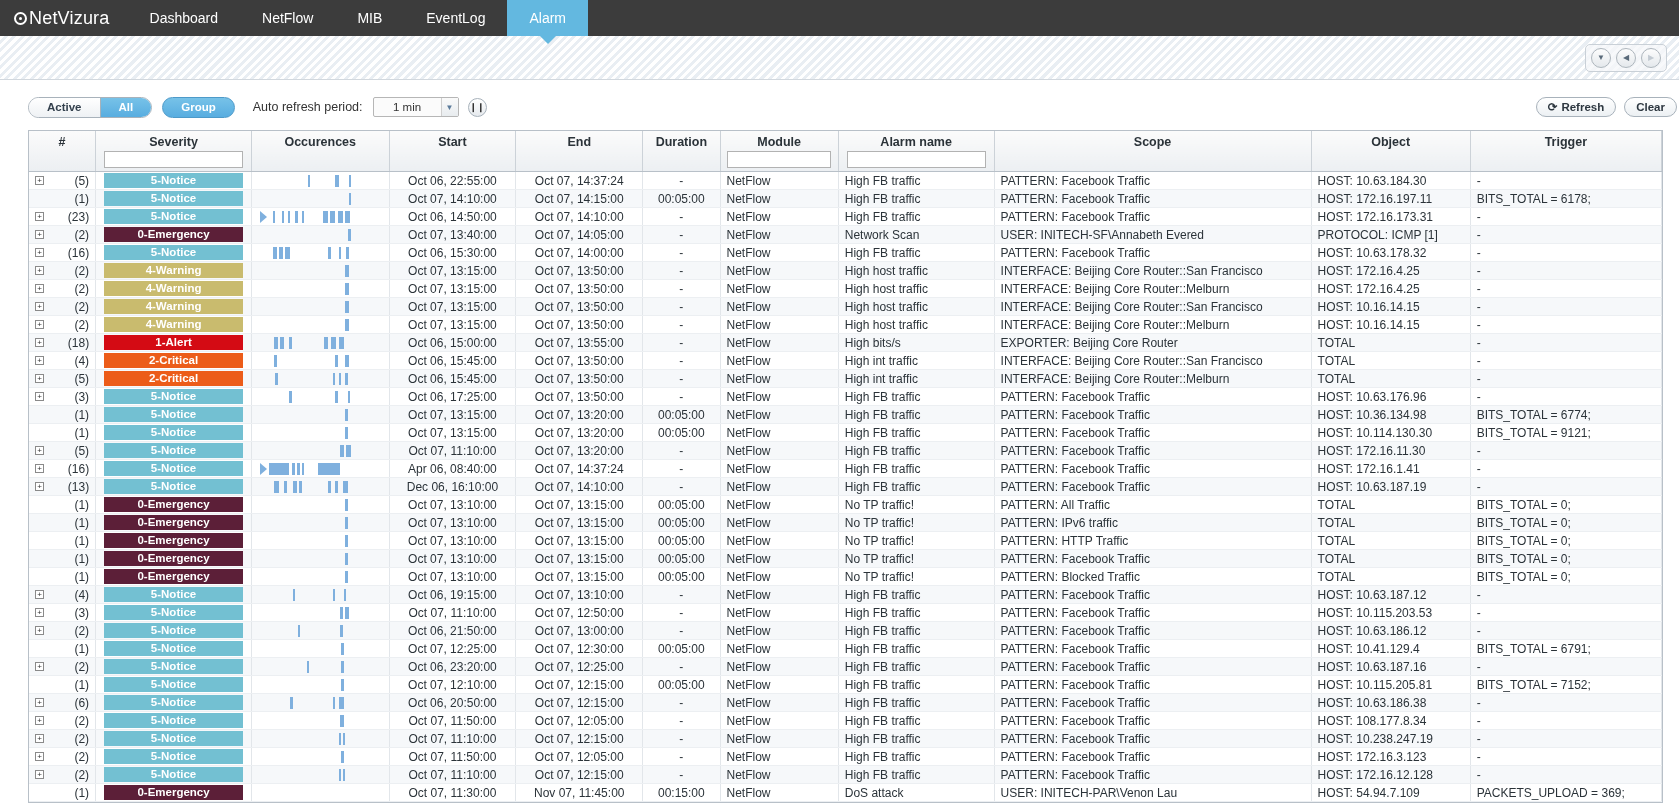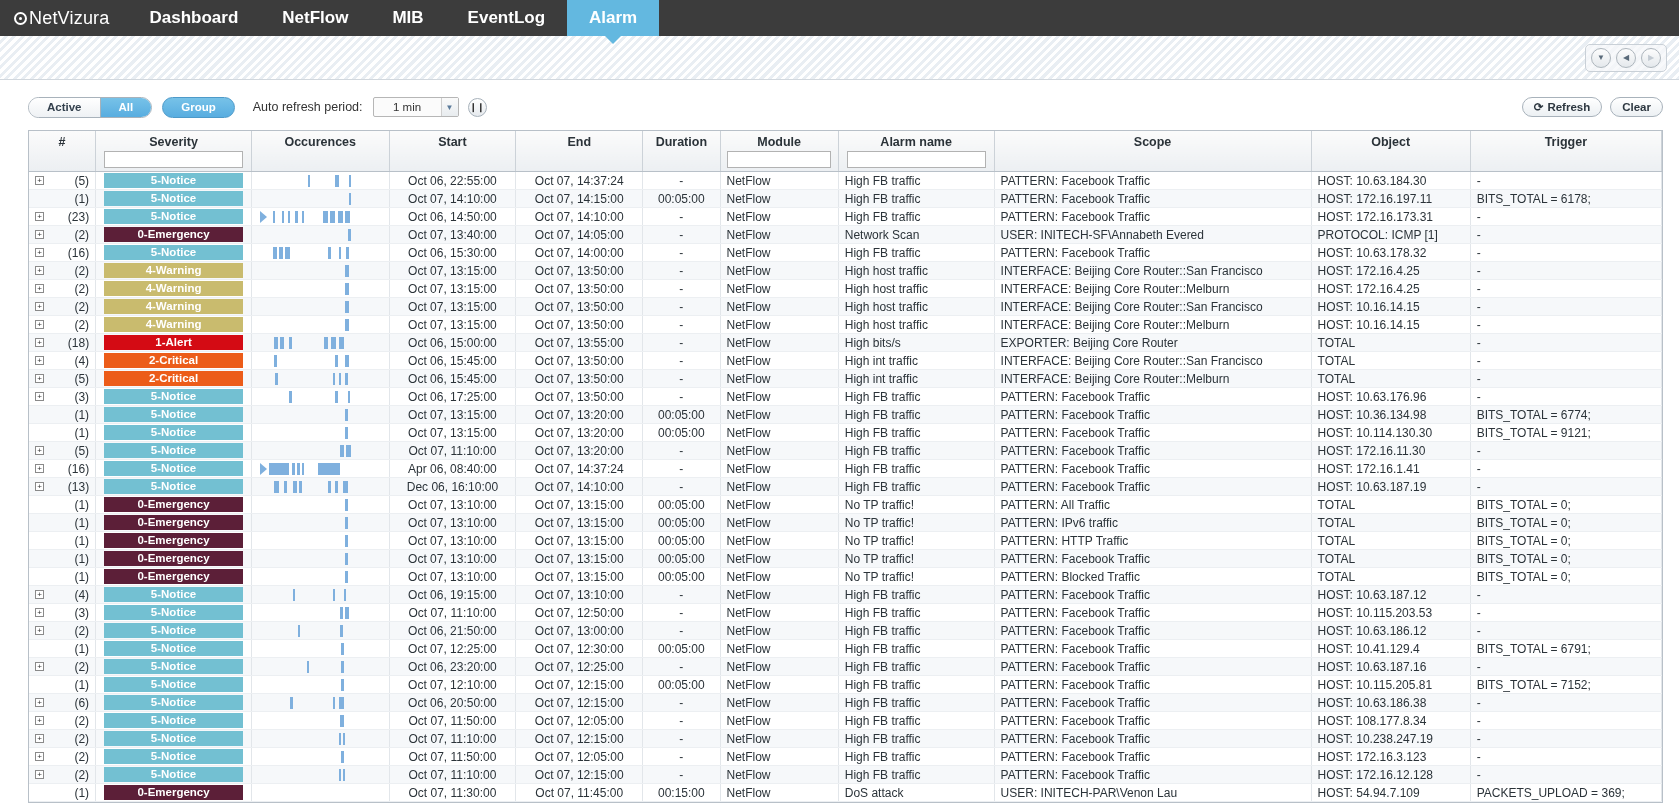--- a/index.html
+++ b/index.html
@@ -42,24 +42,23 @@
     left: 3px; top: 3px;
     width: 3px; height: 3px;
     background: #fff;
     border-radius: 50%;
   }
   .navitems { display: flex; align-items: stretch; }
   .navitem {
     display: flex; align-items: center;
     padding: 4px 22px;
     color: #ffffff;
-    font-size: 17px;
+    font-size: 14px;
     cursor: pointer;
     position: relative;
-    font-weight: bold;
   }
   .navitem.active {
     background: #63b8e0;
     color: #ffffff;
   }
   .navitem.active::after {
     content: "";
     position: absolute;
     left: 50%; bottom: -8px;
     margin-left: -8px;
@@ -168,21 +167,21 @@
     font-size: 8px;
     color: #5a6a7a;
     cursor: pointer;
   }
   .rbtn.disabled { color: #c2cad2; }
 
   
   .toolbar {
     height: 34px;
     display: flex; align-items: center;
-    padding: 0 16px 0 28px;
+    padding: 0 2px 0 28px;
     background: #ffffff;
     margin-top: 10px;
   }
   .segbtn-group {
     display: flex;
     border: 1px solid #a8b2bb;
     border-radius: 11px;
     overflow: hidden;
     height: 21px;
     background: #fff;
@@ -1156,21 +1155,21 @@
         </tr>
         <tr class="r-odd">
           <td class="c-num"><span>(1)</span></td>
           <td class="c-sev">
             <span class="sev" style="background: rgb(92, 31, 56);">0-Emergency</span>
           </td>
           <td>
             <div class="occ"></div>
           </td>
           <td class="c-center">Oct 07, 11:30:00</td>
-          <td class="c-center">Oct 07, 11:45:00</td>
+          <td class="c-center">Nov 07, 11:45:00</td>
           <td class="c-center">00:15:00</td>
           <td class="">NetFlow</td>
           <td class="">DoS attack</td>
           <td class="c-link">USER: INITECH-PAR\Venon Lau</td>
           <td class="c-link">HOST: 54.94.7.109</td>
           <td class="">PACKETS_UPLOAD = 369;</td>
         </tr>
       </tbody>
   </table>
 </div>

